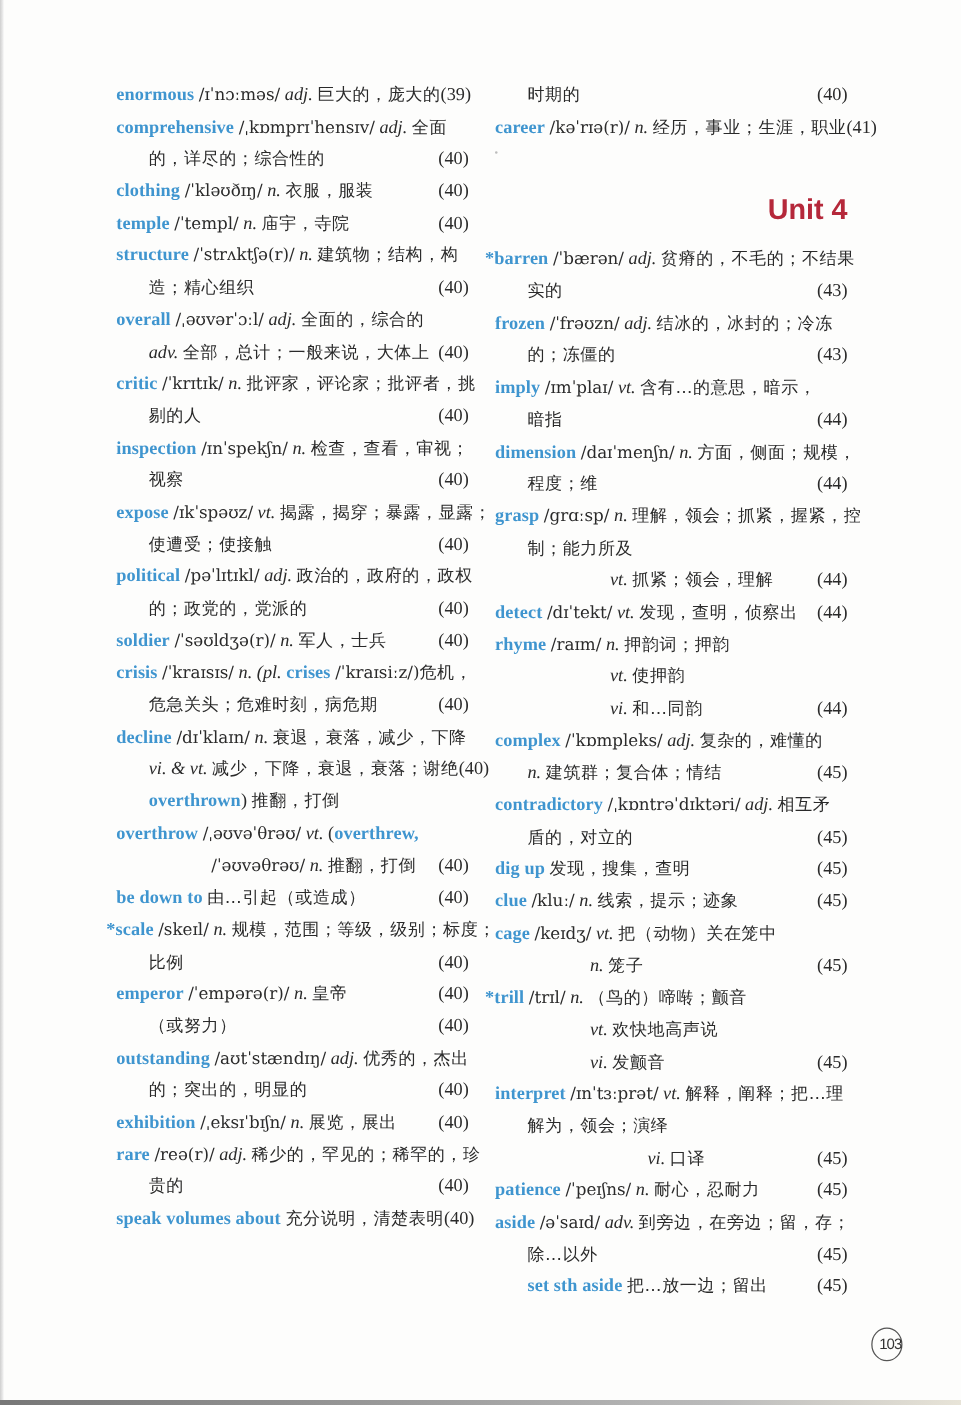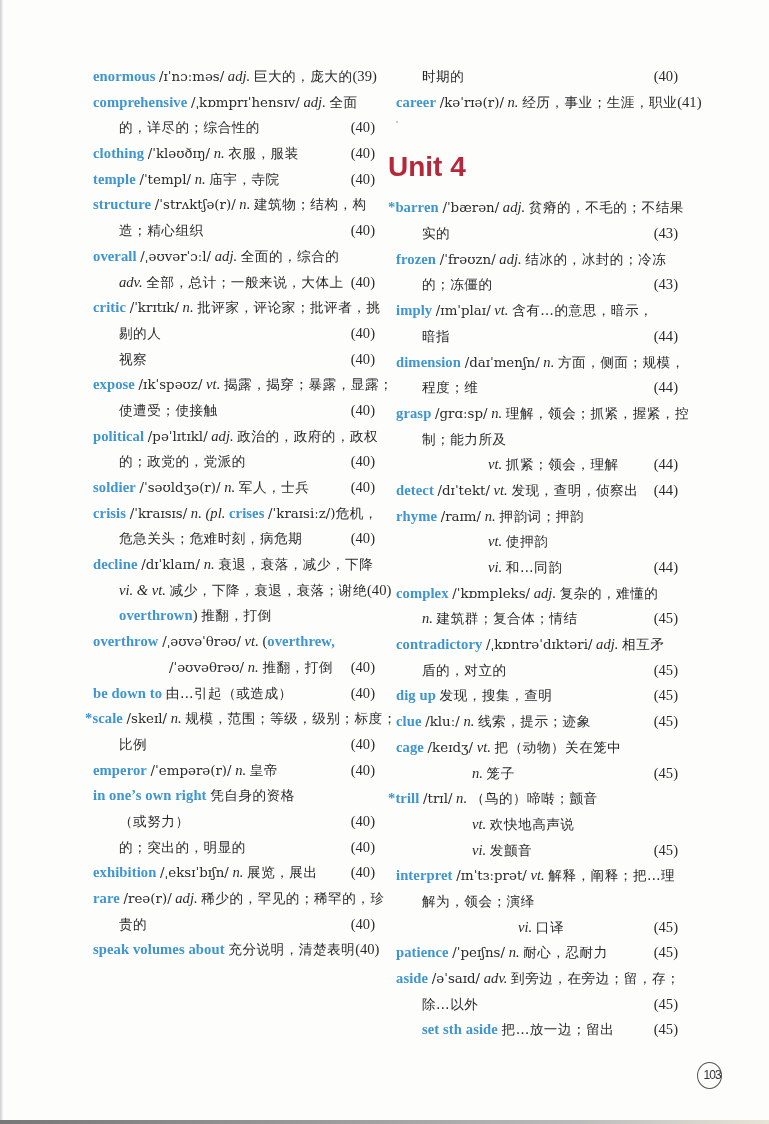--- a/index.html
+++ b/index.html
@@ -71,25 +71,26 @@
       position: absolute;
       right: 0;
       top: 0;
     }
     .unit-title {
       position: relative;
       height: 52px;
       line-height: 52px;
       font-family: "Liberation Sans", "DejaVu Sans", sans-serif;
       font-weight: bold;
-      font-size: 28px;
+      font-size: 23px;
       color: #b5283a;
       padding-left: 0px;
       margin-top: 6px;
       margin-bottom: 2px;
+      text-align: right;
     }
     .spacer-dot {
       position: relative;
       height: 20px;
     }
     .spacer-dot span {
       position: absolute;
       left: 8px; top: 6px;
       width: 2px; height: 2px;
       background: #bbb;
@@ -180,20 +181,26 @@
     <span class="head">critic</span>
     <span class="phon">/ˈkrɪtɪk/</span>
     <span class="pos">n.</span>
     <span class="zh">批评家，评论家；批评者，挑</span>
   </div>
   <div class="line indent-2">
     <span class="zh">剔的人</span>
     <span class="ref">(40)</span>
   </div>
 
+  <div class="line indent-1">
+    <span class="head">inspection</span>
+    <span class="phon">/ɪnˈspekʃn/</span>
+    <span class="pos">n.</span>
+    <span class="zh">检查，查看，审视；</span>
+  </div>
   <div class="line indent-2">
     <span class="zh">视察</span>
     <span class="ref">(40)</span>
   </div>
 
   <div class="line indent-1">
     <span class="head">expose</span>
     <span class="phon">/ɪkˈspəʊz/</span>
     <span class="pos">vt.</span>
     <span class="zh">揭露，揭穿；暴露，显露；</span>
@@ -281,29 +288,31 @@
   </div>
 
   <div class="line indent-1">
     <span class="head">emperor</span>
     <span class="phon">/ˈempərə(r)/</span>
     <span class="pos">n.</span>
     <span class="zh">皇帝</span>
     <span class="ref">(40)</span>
   </div>
 
-  <div class="line indent-1">
-    <span class="head">in one’s own right</span>
-    <span class="zh">凭自身的资格</span>
-  </div>
   <div class="line indent-2">
     <span class="zh">（或努力）</span>
     <span class="ref">(40)</span>
   </div>
 
+  <div class="line indent-1">
+    <span class="head">outstanding</span>
+    <span class="phon">/aʊtˈstændɪŋ/</span>
+    <span class="pos">adj.</span>
+    <span class="zh">优秀的，杰出</span>
+  </div>
   <div class="line indent-2">
     <span class="zh">的；突出的，明显的</span>
     <span class="ref">(40)</span>
   </div>
 
   <div class="line indent-1">
     <span class="head">exhibition</span>
     <span class="phon">/ˌeksɪˈbɪʃn/</span>
     <span class="pos">n.</span>
     <span class="zh">展览，展出</span>

